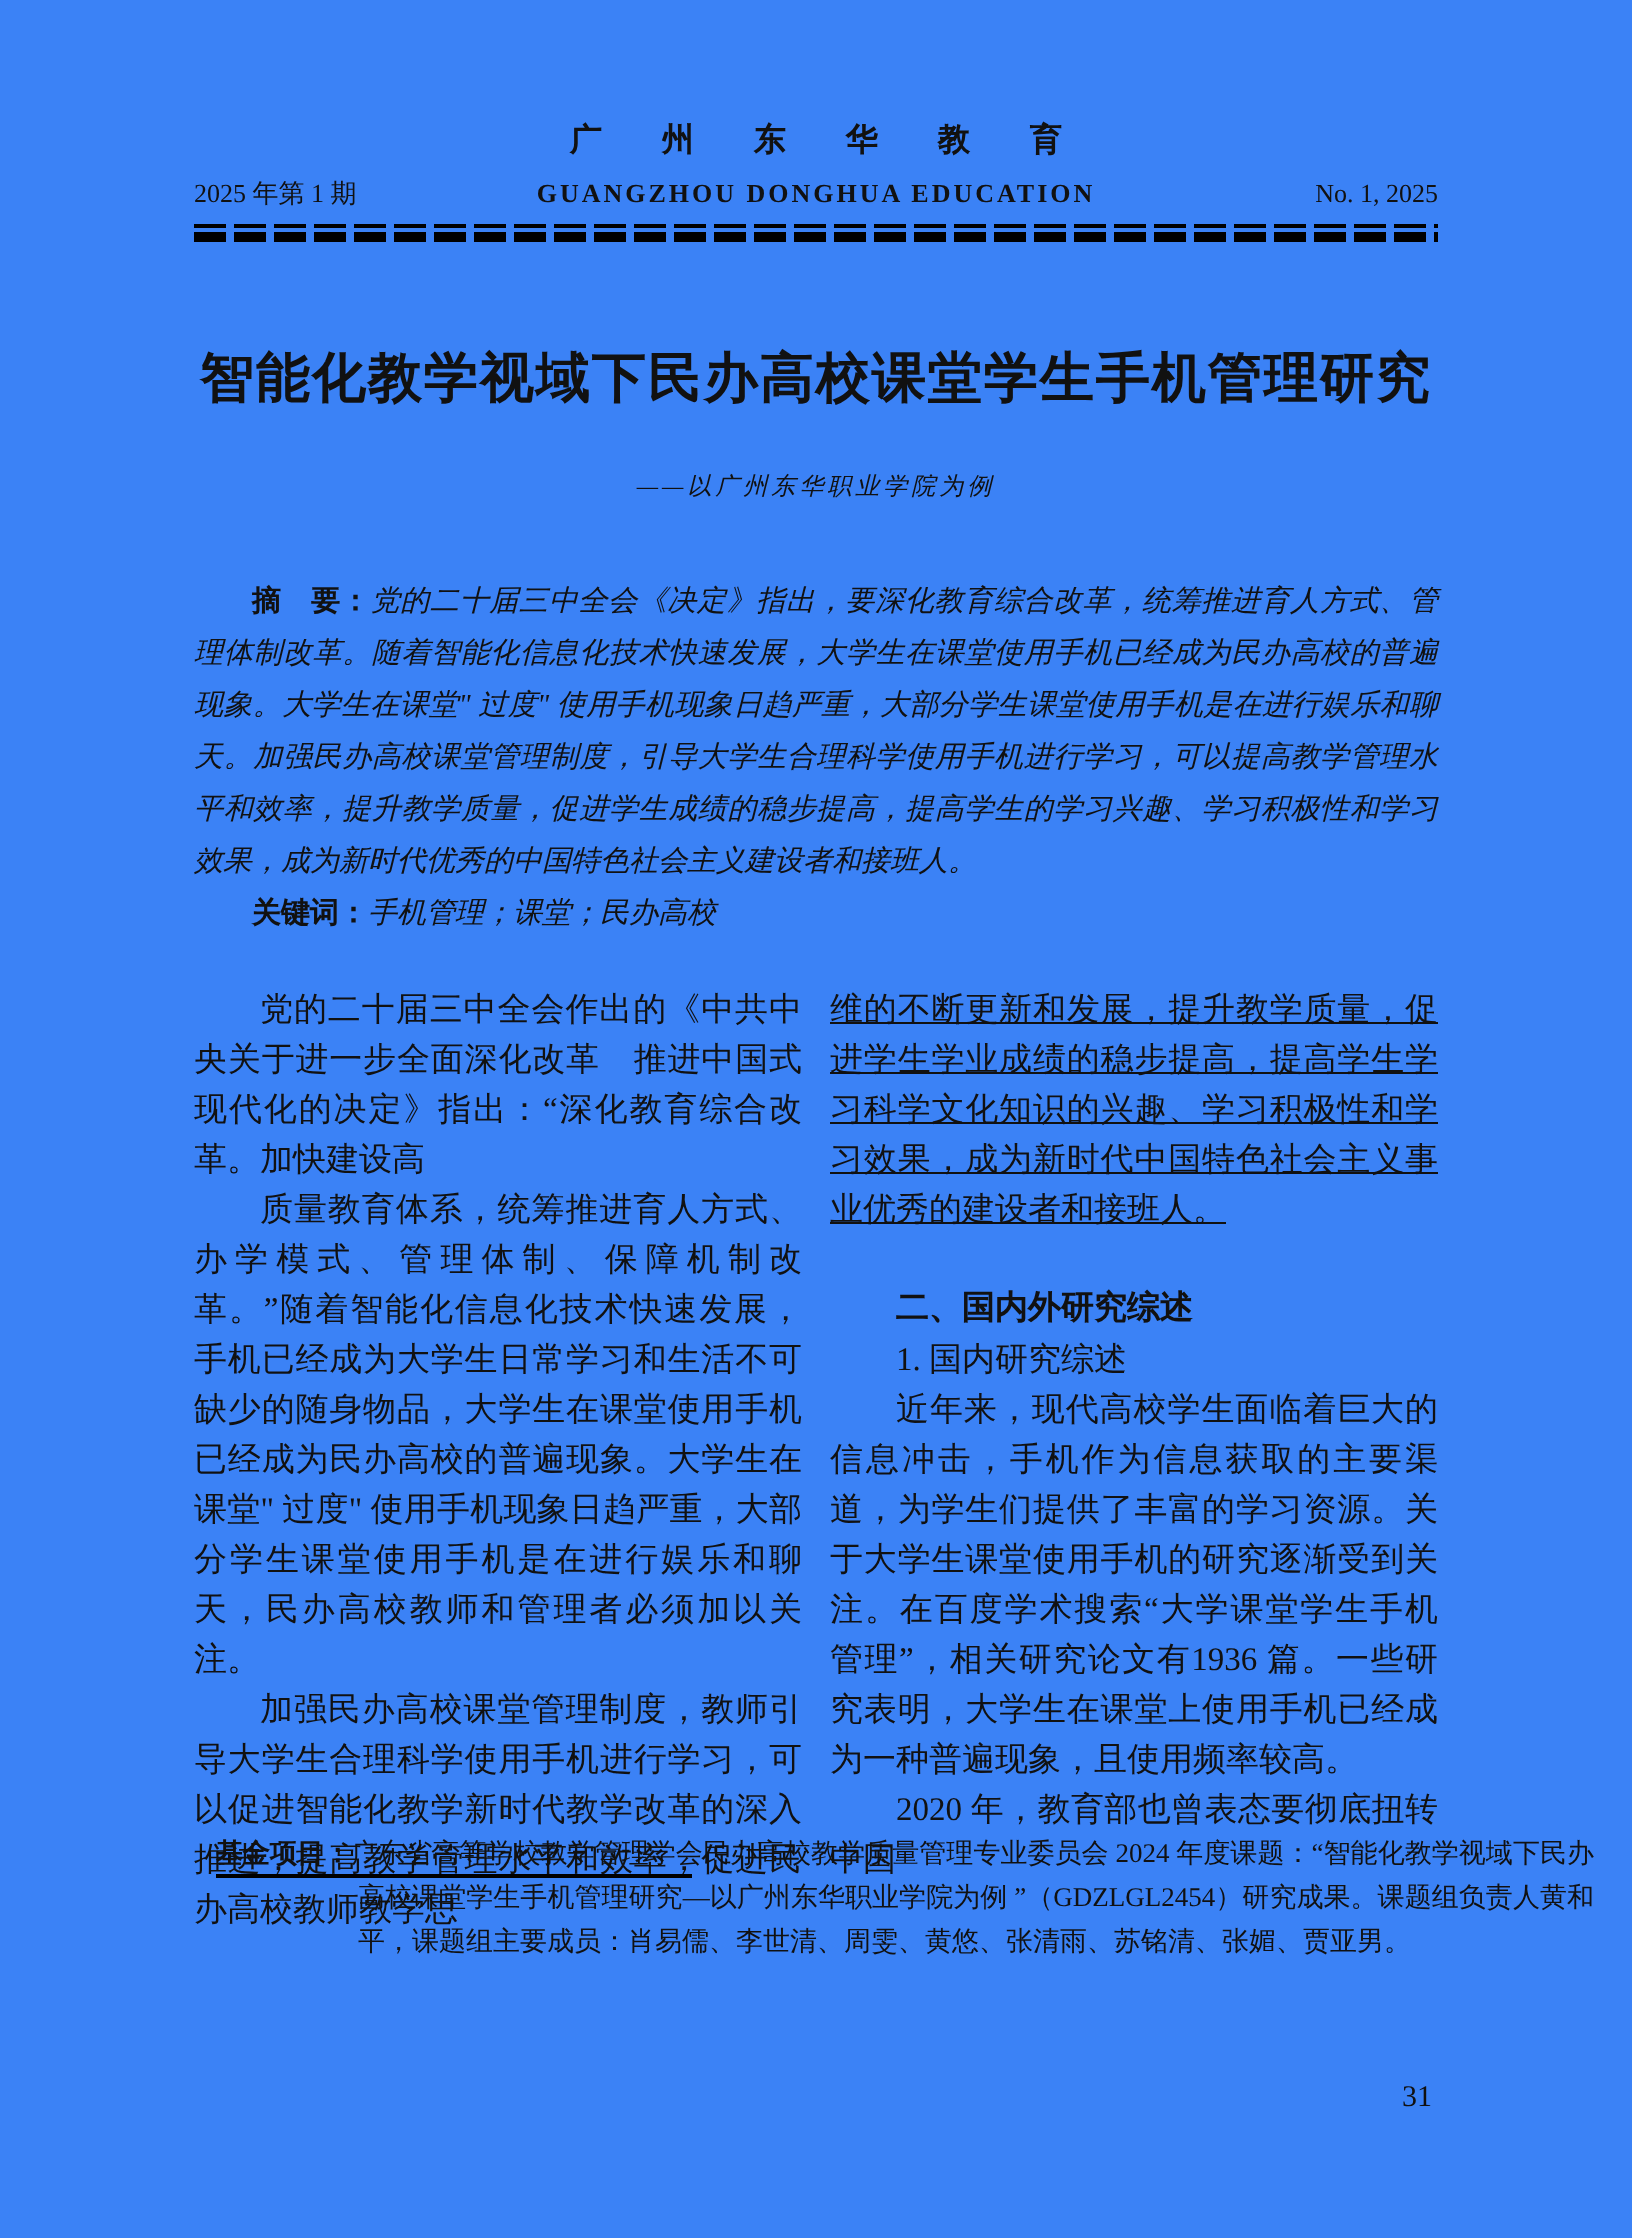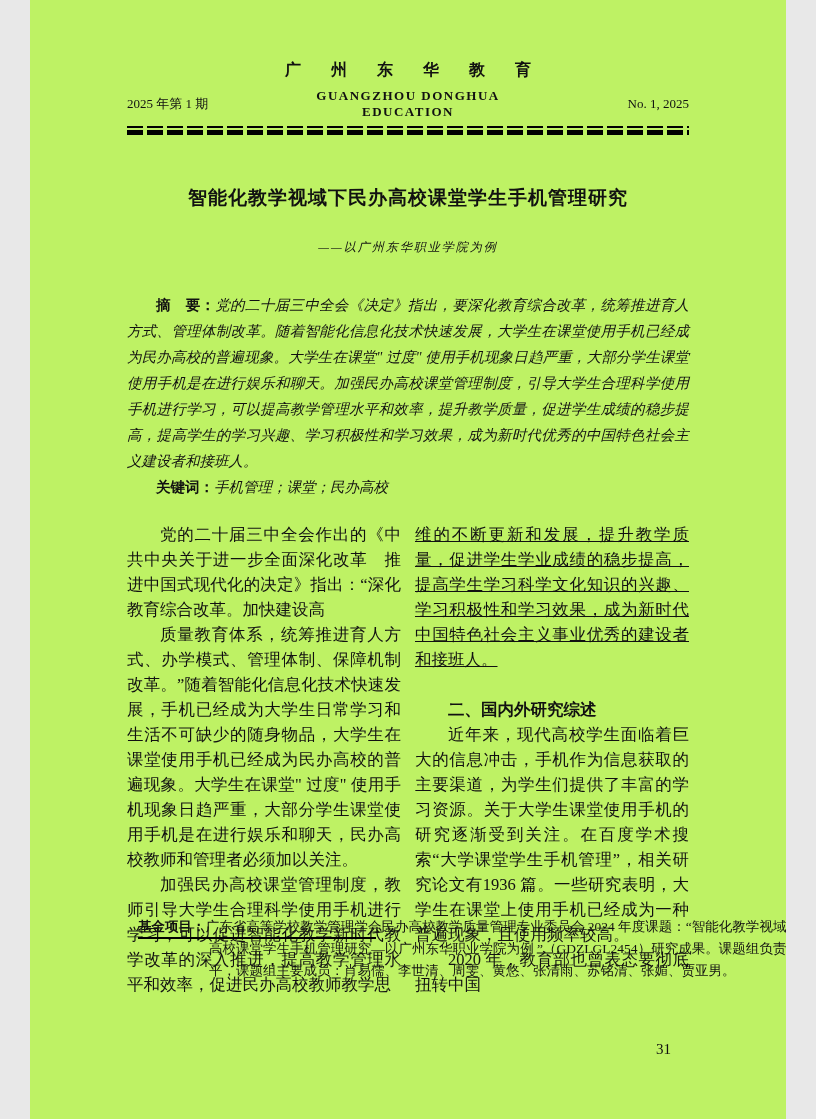--- a/index.html
+++ b/index.html
@@ -1,20 +1,20 @@
 <!DOCTYPE html>
 <html><head>
 <meta charset="utf-8">
 <style>
   html,body{margin:0;padding:0;background:#e8e8e8;}
   .page{
     position:relative;
-    width:756px;height:1119px;
+    width:816px;height:1119px;
     margin:0 auto;
-    background:#bef264;
+    background:#3b82f6;
     color:#111;
     font-family:"Liberation Serif","DejaVu Serif",serif;
     overflow:hidden;
   }
   .content{ padding:0 97px; }
 
   
   .journal-name-cn{
     margin-top:60px;
     text-align:center;
@@ -39,21 +39,21 @@
   .rule-thick{
     margin-top:2px;height:5px;
     background:repeating-linear-gradient(90deg,#000 0 16px,transparent 16px 20px);
   }
 
   
   .article-title{
     margin-top:50px;
     text-align:center;
     font-family:"Liberation Sans","DejaVu Sans",sans-serif;
-    font-size:19px;
+    font-size:27px;
     font-weight:bold;
     letter-spacing:1px;
   }
   .article-subtitle{
     margin-top:28px;
     text-align:center;
     font-size:12px;
     font-style:italic;
     letter-spacing:2px;
   }
@@ -120,21 +120,21 @@
     padding-left:71px;
     text-indent:-71px;
     margin:0;
   }
   .fund-label{
     font-weight:bold;
     font-family:"Liberation Sans","DejaVu Sans",sans-serif;
   }
   .page-number{
     position:absolute;
-    right:115px;top:1041px;
+    right:100px;top:1041px;
     font-size:15px;
   }
 </style>
 </head>
 <body>
 
 <div class="page">
   <div class="content">
 
     <div class="journal-name-cn">广 州 东 华 教 育</div>
@@ -156,20 +156,21 @@
 
     <div class="columns">
       <div class="col">
         <p>党的二十届三中全会作出的《中共中央关于进一步全面深化改革　推进中国式现代化的决定》指出：“深化教育综合改革。加快建设高</p>
         <p>质量教育体系，统筹推进育人方式、办学模式、管理体制、保障机制改革。”随着智能化信息化技术快速发展，手机已经成为大学生日常学习和生活不可缺少的随身物品，大学生在课堂使用手机已经成为民办高校的普遍现象。大学生在课堂" 过度" 使用手机现象日趋严重，大部分学生课堂使用手机是在进行娱乐和聊天，民办高校教师和管理者必须加以关注。</p>
         <p>加强民办高校课堂管理制度，教师引导大学生合理科学使用手机进行学习，可以促进智能化教学新时代教学改革的深入推进，提高教学管理水平和效率，促进民办高校教师教学思</p>
       </div>
       <div class="col">
         <p class="cont">维的不断更新和发展，提升教学质量，促进学生学业成绩的稳步提高，提高学生学习科学文化知识的兴趣、学习积极性和学习效果，成为新时代中国特色社会主义事业优秀的建设者和接班人。</p>
         <p class="h1 spaced">二、国内外研究综述</p>
+        <p class="h2">1. 国内研究综述</p>
         <p>近年来，现代高校学生面临着巨大的信息冲击，手机作为信息获取的主要渠道，为学生们提供了丰富的学习资源。关于大学生课堂使用手机的研究逐渐受到关注。在百度学术搜索“大学课堂学生手机管理”，相关研究论文有1936 篇。一些研究表明，大学生在课堂上使用手机已经成为一种普遍现象，且使用频率较高。</p>
         <p>2020 年，教育部也曾表态要彻底扭转中国</p>
       </div>
     </div>
 
   </div>
 
   <div class="footnote-rule"></div>
   <p class="fund"><span class="fund-label">基金项目：</span><span>广东省高等学校教学管理学会民办高校教学质量管理专业委员会 2024 年度课题：“智能化教学视域下民办高校课堂学生手机管理研究—以广州东华职业学院为例 ”（GDZLGL2454）研究成果。课题组负责人黄和平，课题组主要成员：肖易儒、李世清、周雯、黄悠、张清雨、苏铭清、张媚、贾亚男。</span></p>
 

